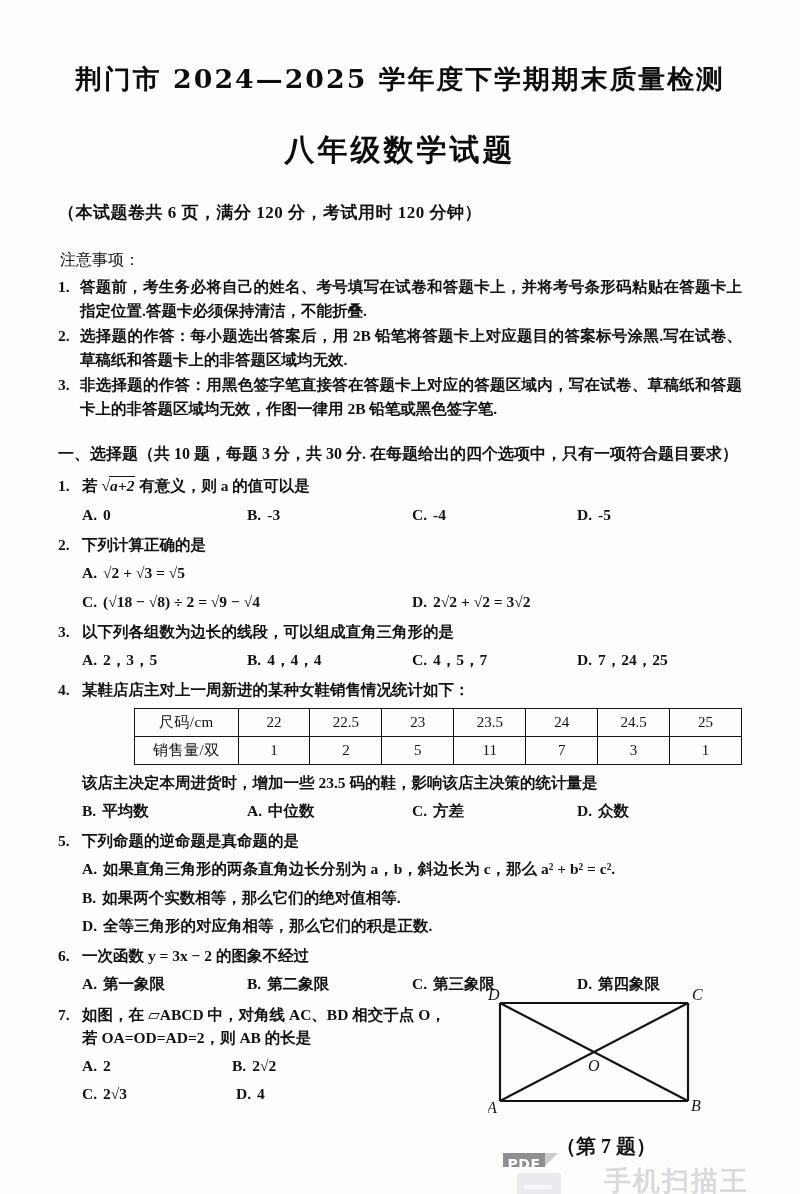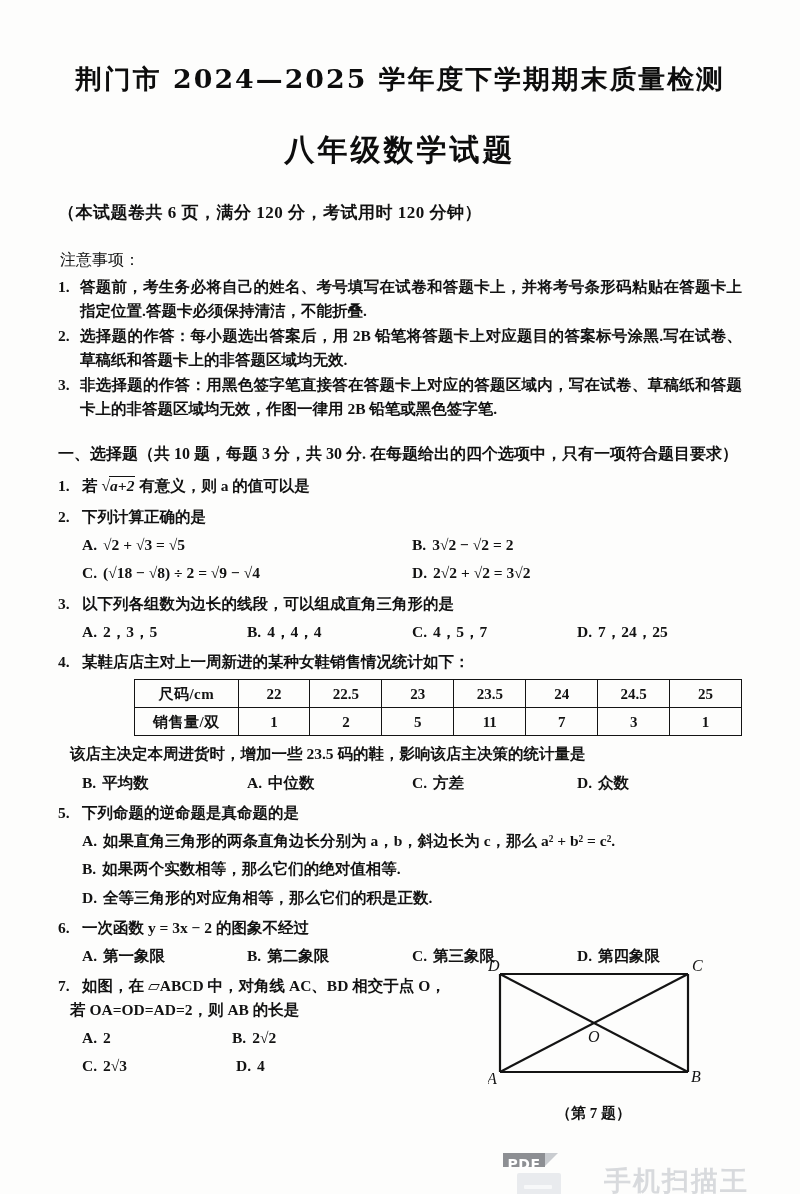--- a/index.html
+++ b/index.html
@@ -99,21 +99,21 @@
   }
   .q-num {
     width: 24px;
     flex: 0 0 24px;
     font-weight: bold;
     text-align: left;
   }
   .q-body { flex: 1; }
   .q-stem { font-weight: bold; }
   .q-sub {
-    margin-left: 12px;
+    margin-left: 24px;
     font-weight: bold;
   }
 
   
   .opts {
     display: flex;
     margin-left: 24px;
     margin-top: 5px;
     font-weight: bold;
   }
@@ -145,21 +145,21 @@
     margin-left: -1px;
   }
 
   
   .stat-table-wrap {
     margin-left: 76px;
     margin-top: 6px;
   }
   table.stat-table {
     border-collapse: collapse;
-    font-weight: bold;
+    font-weight: normal;
     font-size: 15px;
   }
   table.stat-table td {
     border: 1.6px solid #141414;
     text-align: center;
     height: 27px;
     padding: 0 4px;
   }
   table.stat-table td.rowhead {
     width: 96px;
@@ -176,21 +176,21 @@
     left: 430px;
     top: -14px;
     width: 228px;
     height: 150px;
   }
   .fig7 svg { display: block; }
   .fig-caption {
     position: absolute;
     left: 498px;
     top: 128px;
-    font-size: 15px;
+    font-size: 20px;
     font-weight: bold;
     white-space: nowrap;
   }
 
   
   .wm-text {
     position: absolute;
     left: 604px;
     top: 1101px;
     font-family: "DejaVu Sans", "Liberation Sans", sans-serif;
@@ -286,30 +286,35 @@
 
   <div class="q">
     <div class="q-line">
       <span class="q-num">1.</span>
       <span class="q-body q-stem">
         <span>若</span>
         <span class="radical"><span class="rad-sign">√</span><span class="rad-body mi">a+2</span></span>
         <span>有意义，则 a 的值可以是</span>
       </span>
     </div>
+    <div class="opts cols4">
+      <span class="opt"><span class="opt-lbl">A.</span><span>0</span></span>
+      <span class="opt"><span class="opt-lbl">B.</span><span>-3</span></span>
+      <span class="opt"><span class="opt-lbl">C.</span><span>-4</span></span>
+      <span class="opt"><span class="opt-lbl">D.</span><span>-5</span></span>
+    </div>
   </div>
 
   <div class="q">
     <div class="q-line">
       <span class="q-num">2.</span>
       <span class="q-body q-stem">下列计算正确的是</span>
     </div>
     <div class="opts cols2">
       <span class="opt"><span class="opt-lbl">A.</span><span>√2 + √3 = √5</span></span>
-      <span class="opt"><span class="opt-lbl">B.</span><span>3√2 − √2 = 2</span></span>
     </div>
     <div class="opts cols2">
       <span class="opt"><span class="opt-lbl">C.</span><span>(√18 − √8) ÷ 2 = √9 − √4</span></span>
       <span class="opt"><span class="opt-lbl">D.</span><span>2√2 + √2 = 3√2</span></span>
     </div>
   </div>
 
   <div class="q">
     <div class="q-line">
       <span class="q-num">3.</span>

